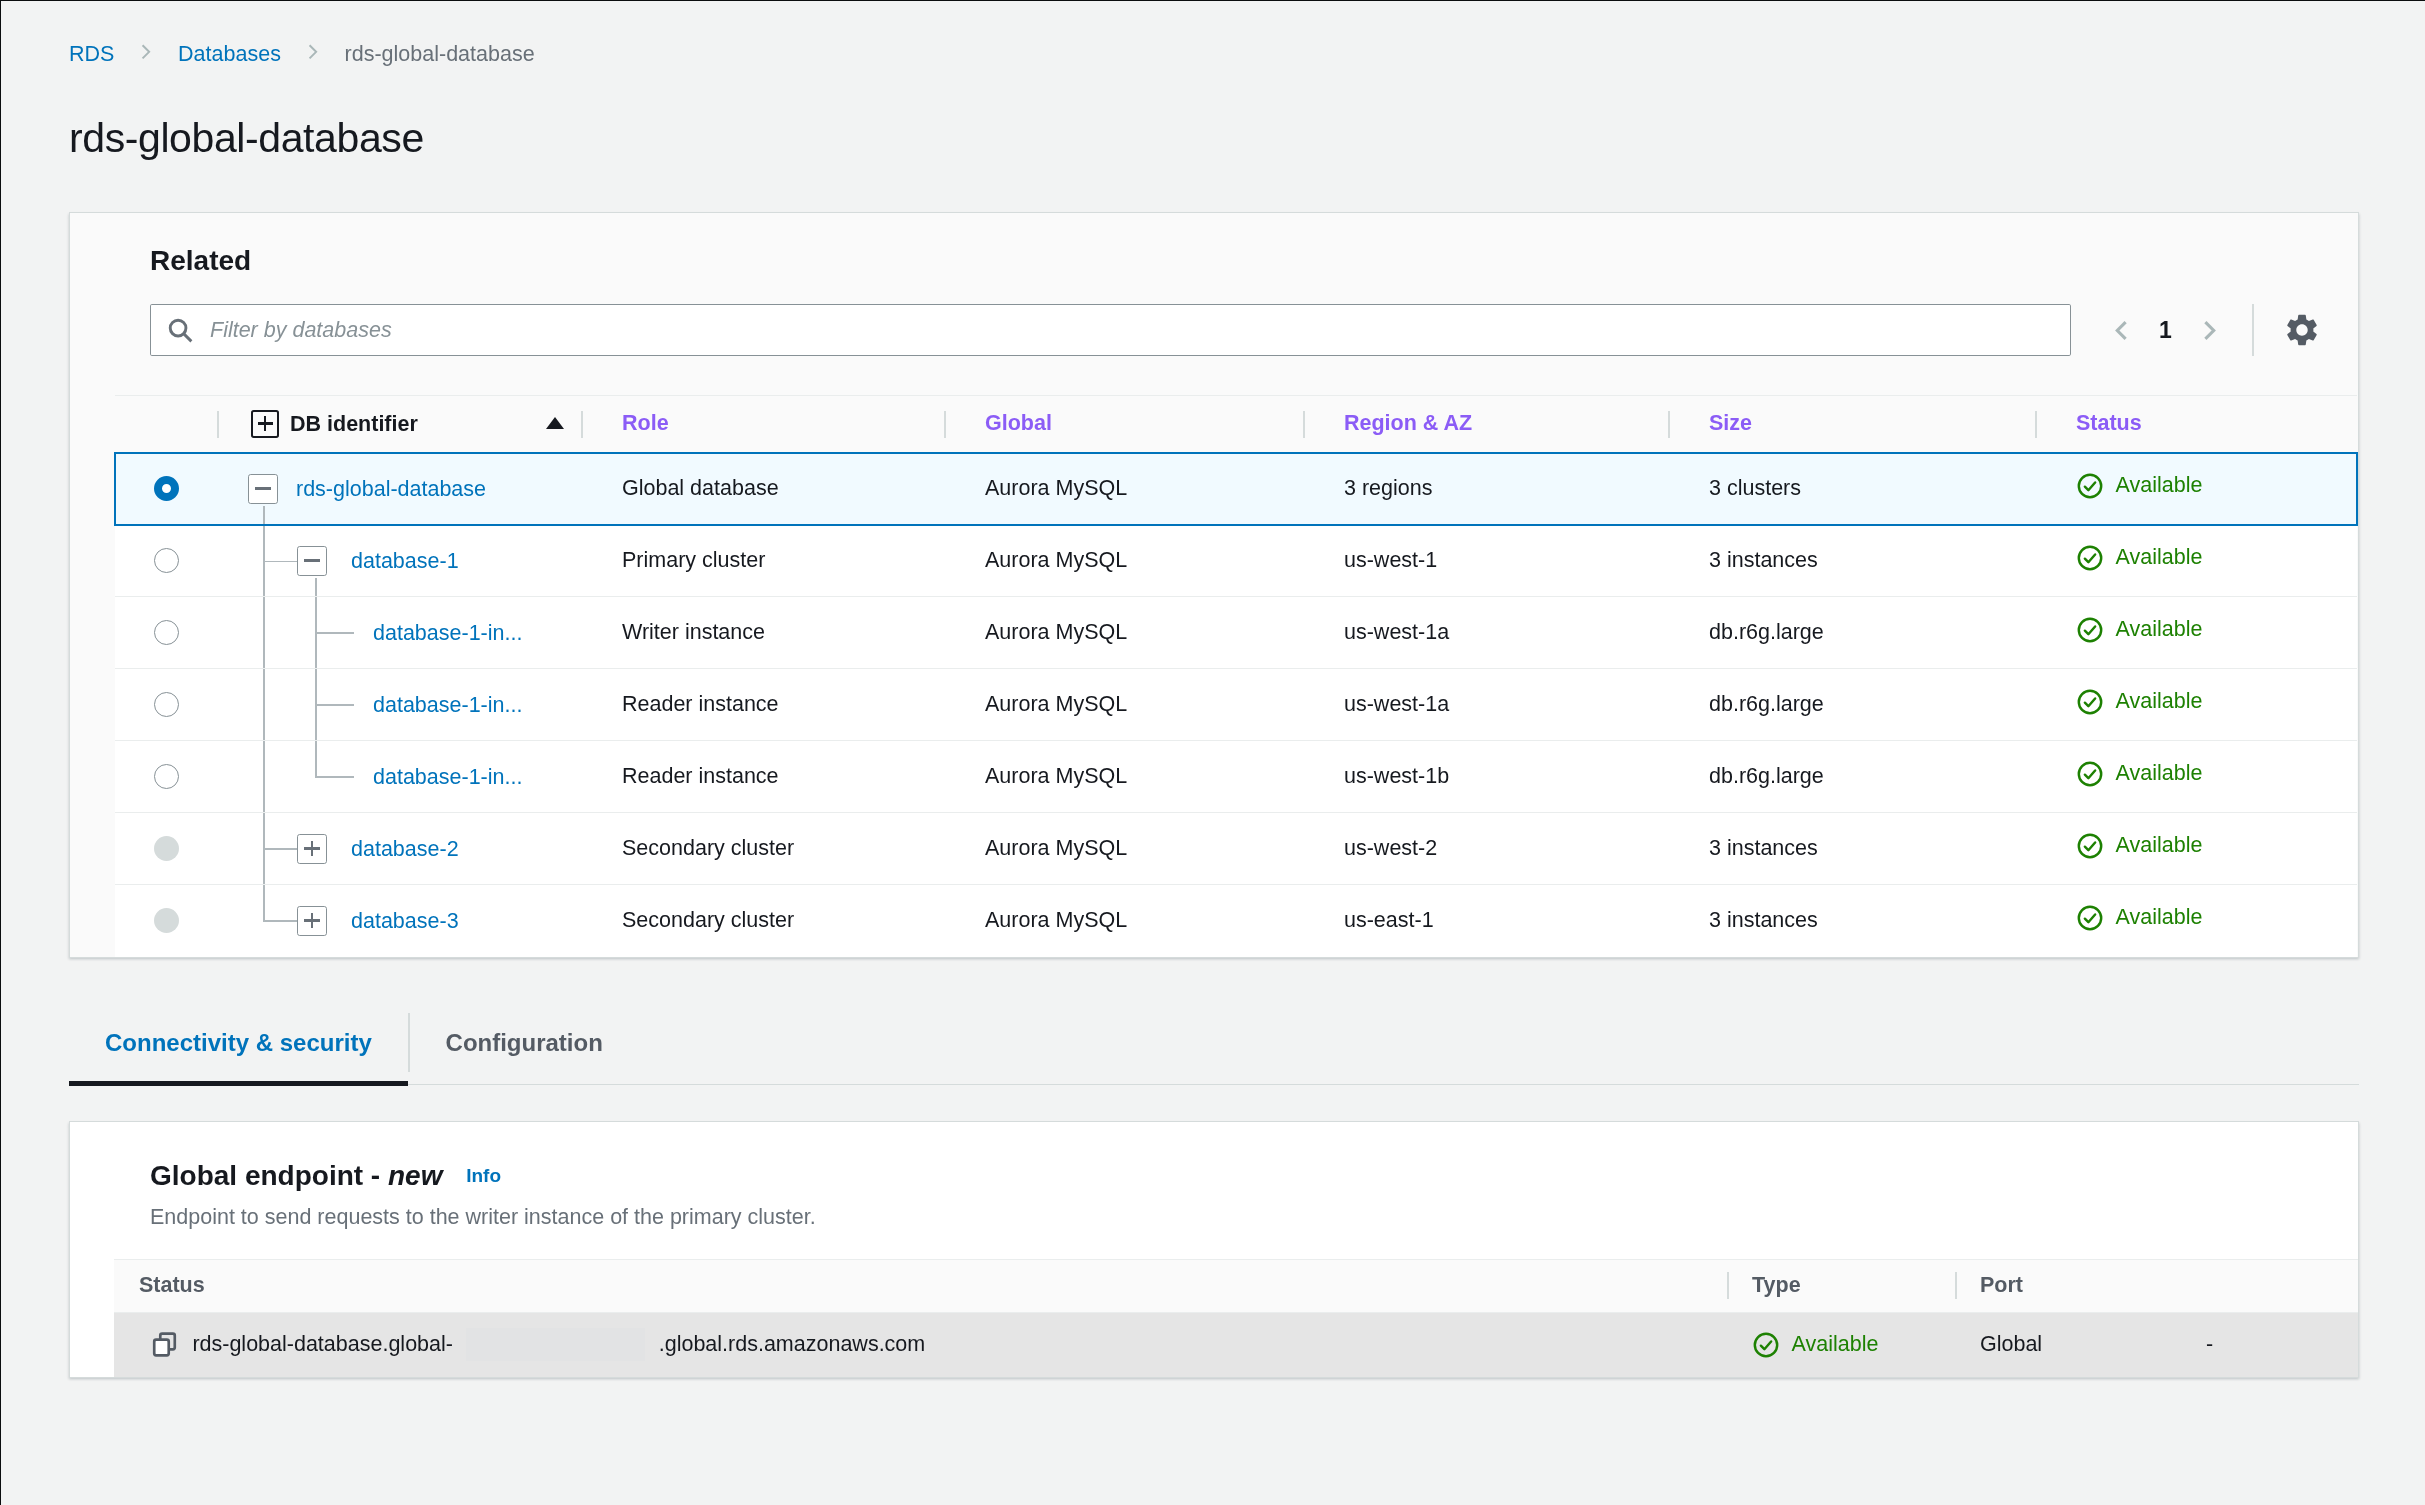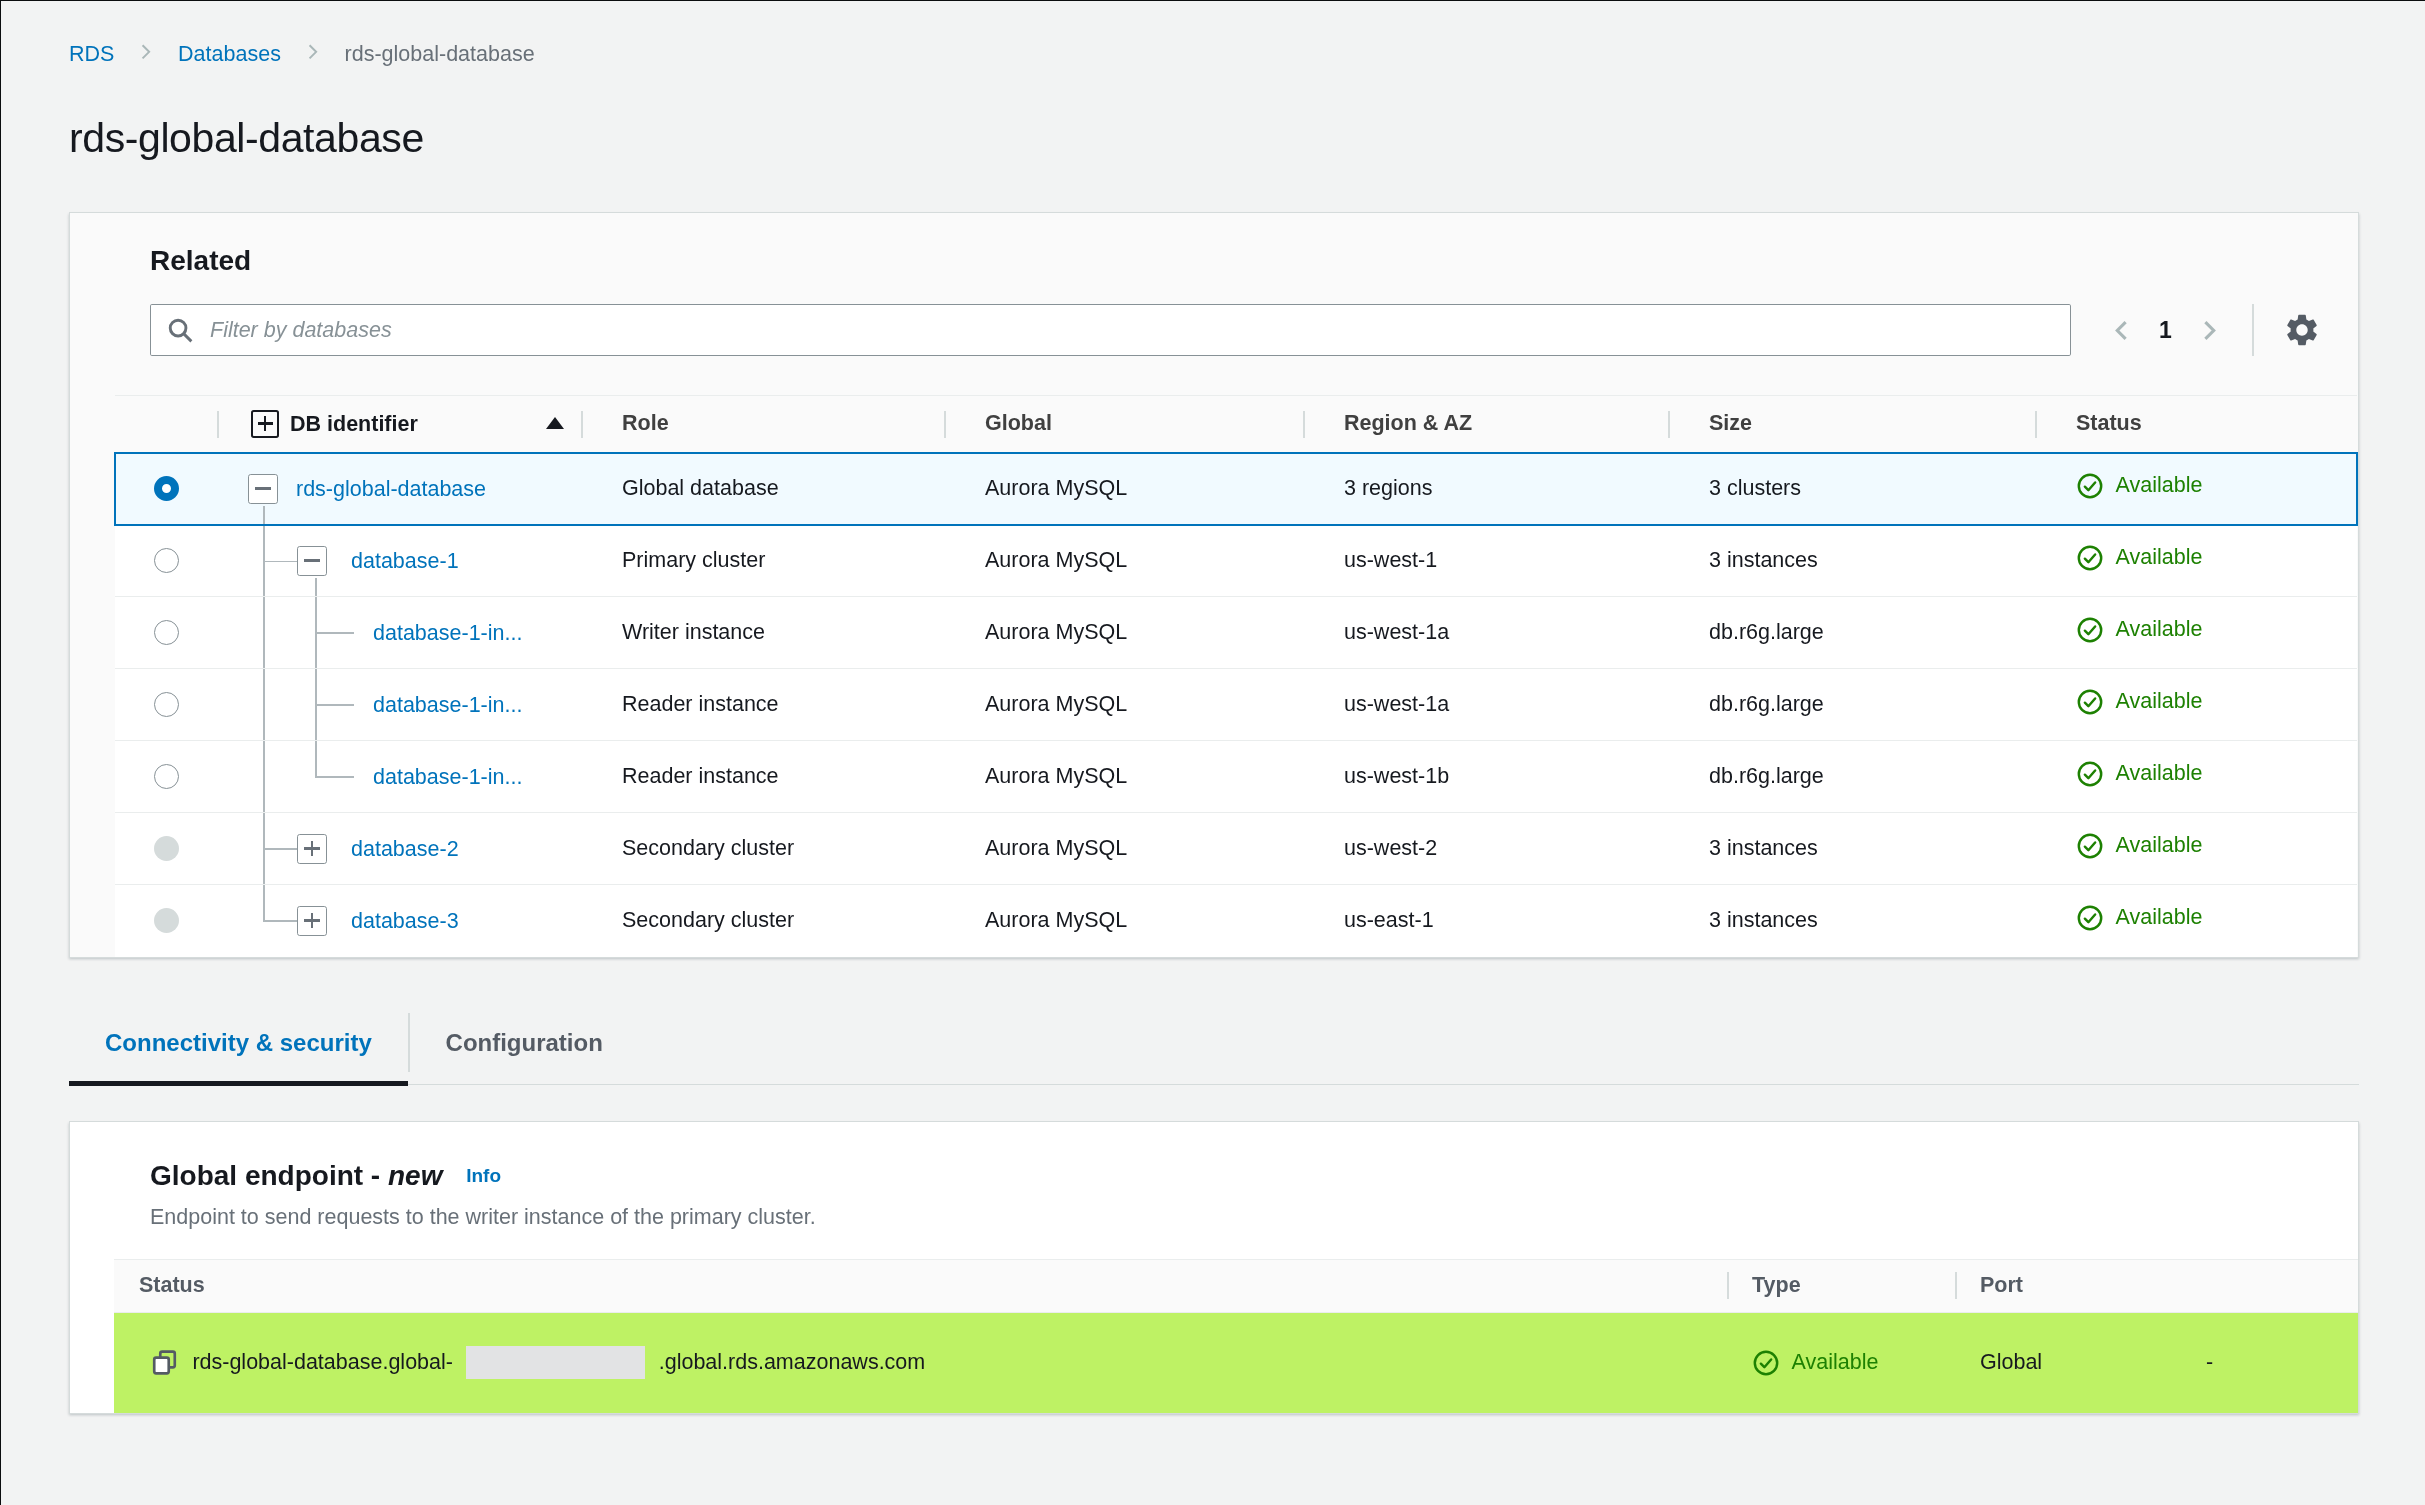--- a/index.html
+++ b/index.html
@@ -51,21 +51,21 @@
   .pg-btn svg { width:25px; height:25px; stroke:#aab7b8; stroke-width:3; fill:none; }
   .pg-num { font-size:23px; font-weight:bold; color:#16191f; margin:0 21.5px; }
   .pager .vdiv { width:1.8px; height:52px; background:#d5dbdb; margin:0 27px 0 29px; }
   .gear-btn { width:41px; height:41px; display:flex; align-items:center; justify-content:center; cursor:pointer; }
   .gear-btn svg { width:38px; height:38px; fill:#545b64; }
 
   
   table.db-table { width:100%; border-collapse:collapse; table-layout:fixed; }
   .db-table thead th {
     height:57px; background:#fafafa; border-top:1.8px solid #eaeded; border-bottom:1.8px solid #d5dbdb;
-    font-size:21.5px; font-weight:bold; color:#404040; text-align:left; vertical-align:middle;
+    font-size:21.5px; font-weight:bold; color:#8b5cf6; text-align:left; vertical-align:middle;
     padding-left:41px; position:relative;
   }
   .db-table thead th + th::before {
     content:''; position:absolute; left:0; top:15px; height:27px; width:1.8px; background:#d5dbdb;
   }
   .db-table thead th.h-radio::before { display:none; }
   .db-table th.h-id { color:#16191f; padding-left:0; }
   .expandall { position:absolute; left:34px; top:50%; transform:translateY(-50%); width:28px; height:28px;
     border:2.7px solid #16191f; border-radius:2.7px; background:#fafafa; cursor:pointer; }
   .expandall::before { content:''; position:absolute; left:4.5px; right:4.5px; top:50%; margin-top:-1.3px; height:2.7px; background:#16191f; }
@@ -121,21 +121,21 @@
   .ep-title em { font-style:italic; }
   .info-link { font-size:19px; font-weight:bold; color:#0073bb; text-decoration:none; margin-left:16px; vertical-align:2.7px; cursor:pointer; }
   .ep-desc { margin-top:12.5px; font-size:21.5px; color:#687078; }
 
   .ep-grid { display:grid; grid-template-columns:1613px 228px 226px 1fr; }
   .ep-header { background:#fafafa; border-top:1.8px solid #eaeded; border-bottom:1.8px solid #eaeded; }
   .ep-header .cell { height:52px; display:flex; align-items:center; font-size:21.5px; font-weight:bold; color:#545b64; position:relative; }
   .ep-grid .cell { padding-left:25px; }
   .ep-grid .cell.first { padding-left:36px; }
   .ep-header .cell + .cell::before { content:''; position:absolute; left:0; top:12.5px; height:27px; width:1.8px; background:#d5dbdb; }
-  .ep-row .cell { height:100px; display:flex; align-items:center; font-size:21.5px; color:#16191f; background:#bef264; }
+  .ep-row .cell { height:64px; display:flex; align-items:center; font-size:21.5px; color:#16191f; background:#e5e5e5; }
   .ep-name { display:flex; align-items:center; gap:13.4px; white-space:nowrap; }
   .copy-ic { width:29px; height:29px; stroke:#545b64; stroke-width:2.2; fill:none; flex:0 0 auto; cursor:pointer; }
   .redacted { display:inline-block; width:179px; height:33px; background:#e2e3e4; }
 </style>
 </head>
 <body>
 
 <div class="content">
 
   <nav class="breadcrumb">

